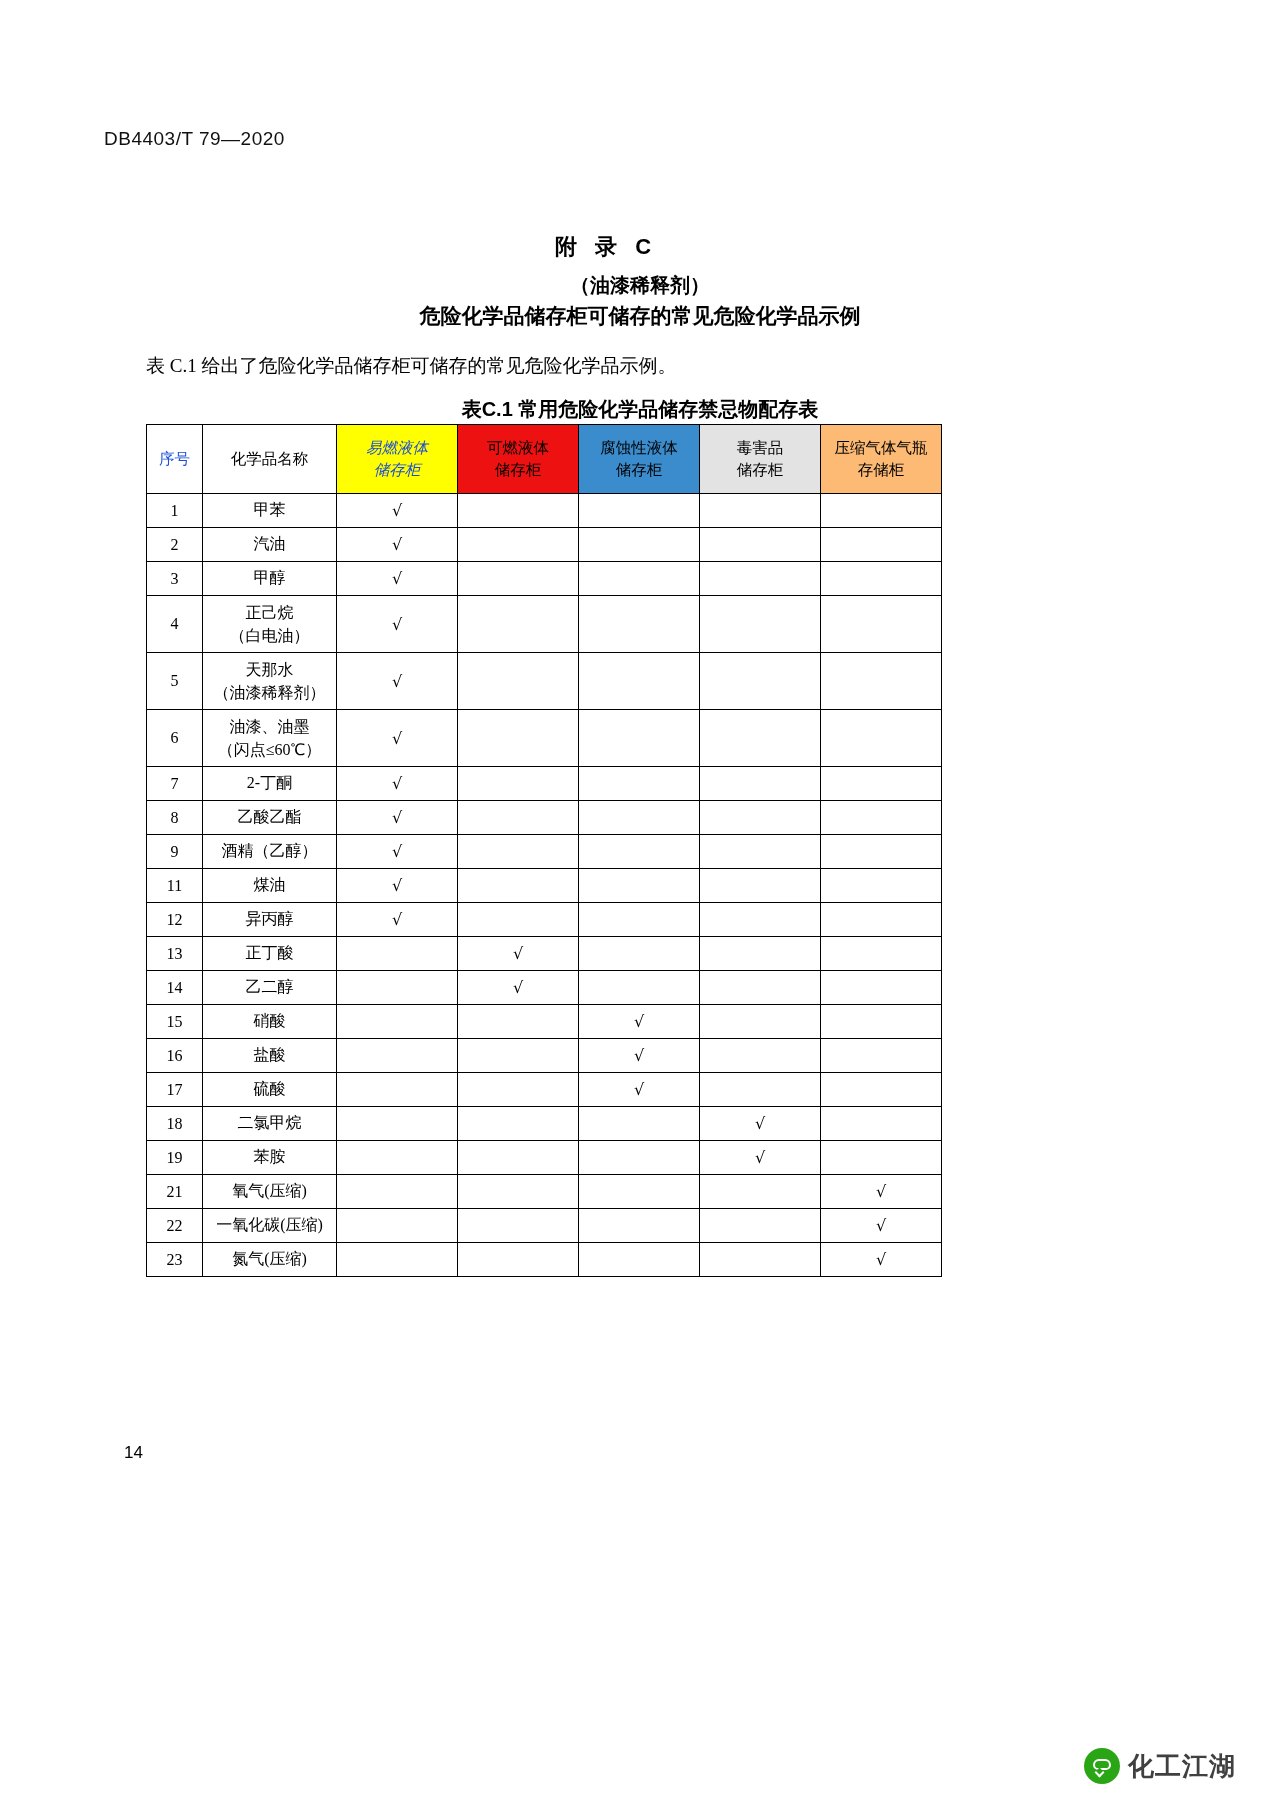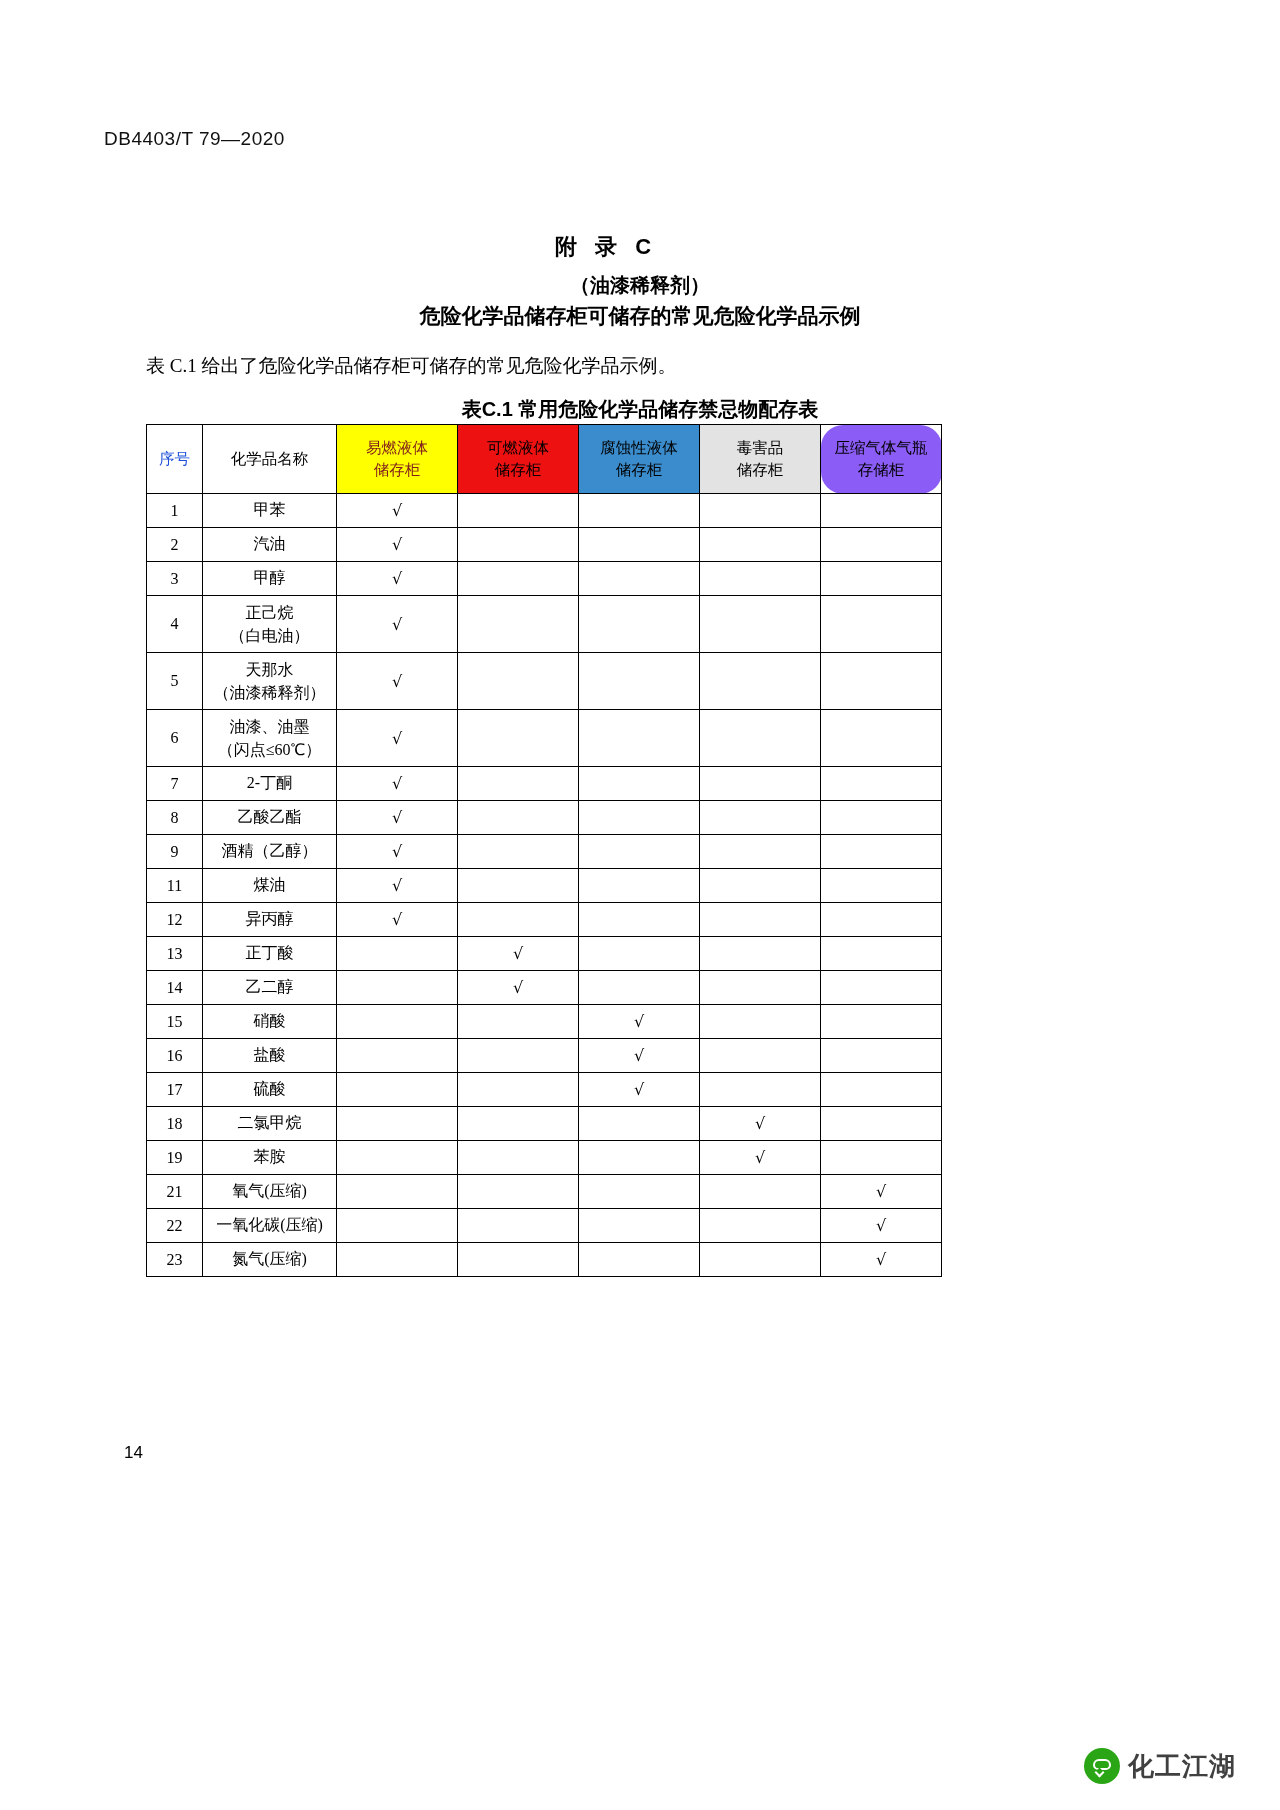--- a/index.html
+++ b/index.html
@@ -194,21 +194,21 @@
       <col class="col-cab">
     </colgroup>
     <thead>
       <tr>
         <th style="background: rgb(255, 255, 255); color: #1d4ed8;">
           <span>序号</span>
         </th>
         <th style="background: rgb(255, 255, 255); color: rgb(0, 0, 0);">
           <span>化学品名称</span>
         </th>
-        <th style="background: rgb(255, 255, 0); color: #7f1d1d;">
+        <th style="background: rgb(255, 255, 0); color: #1d4ed8; font-style: italic;">
           <div class="cell-two-line">
             <div>易燃液体</div>
             <div>储存柜</div>
           </div>
         </th>
         <th style="background: rgb(238, 17, 17); color: rgb(0, 0, 0);">
           <div class="cell-two-line">
             <div>可燃液体</div>
             <div>储存柜</div>
           </div>
@@ -218,21 +218,21 @@
             <div>腐蚀性液体</div>
             <div>储存柜</div>
           </div>
         </th>
         <th style="background: rgb(227, 227, 227); color: rgb(0, 0, 0);">
           <div class="cell-two-line">
             <div>毒害品</div>
             <div>储存柜</div>
           </div>
         </th>
-        <th style="background: #8b5cf6; color: rgb(0, 0, 0); border-radius: 22px;">
+        <th style="background: #fdba74; color: rgb(0, 0, 0);">
           <div class="cell-two-line">
             <div>压缩气体气瓶</div>
             <div>存储柜</div>
           </div>
         </th>
       </tr>
     </thead>
     <tbody id="table-body">
         <tr>
           <td>1</td>

